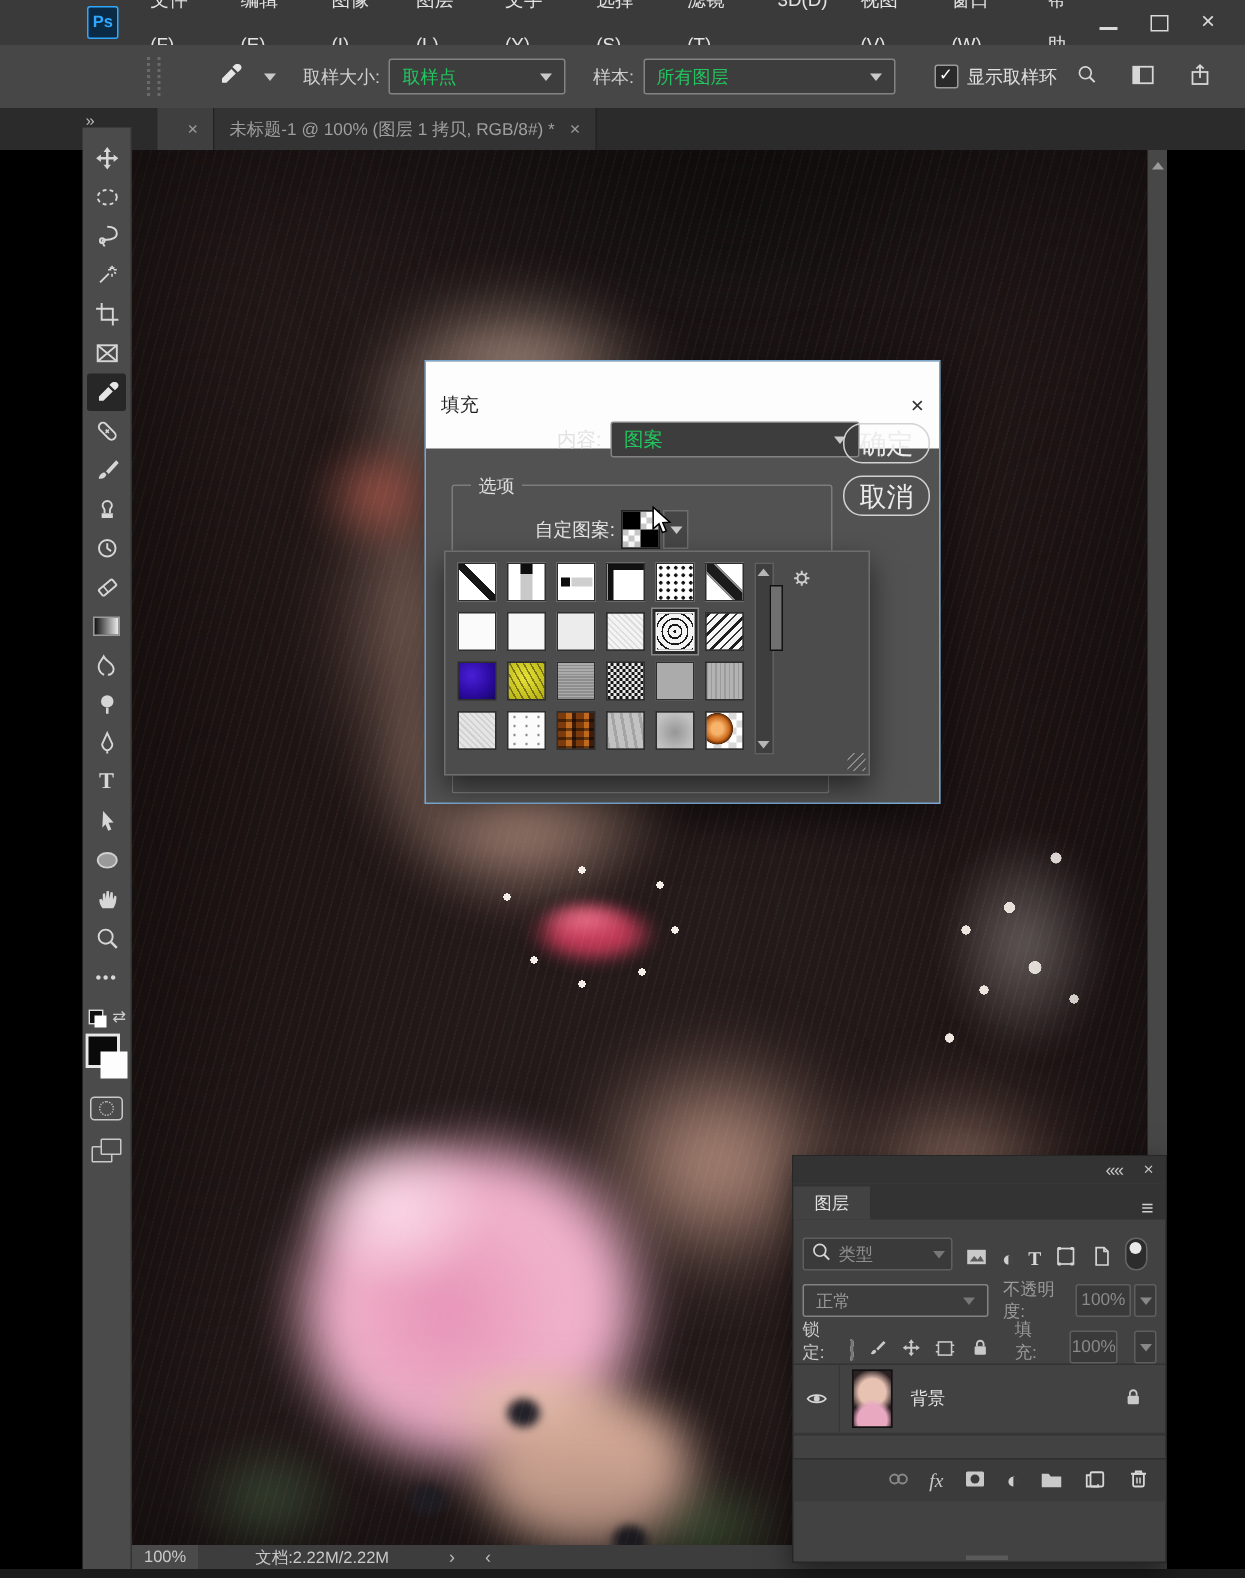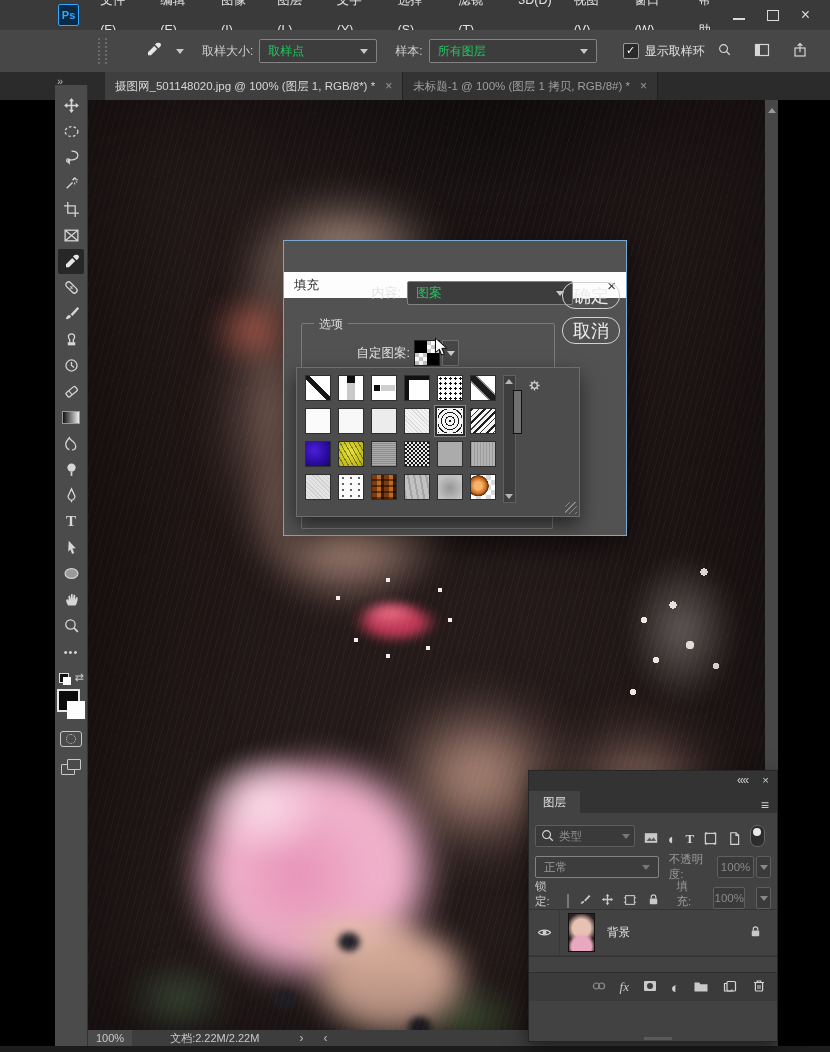--- a/index.html
+++ b/index.html
@@ -81,21 +81,21 @@
   .zoom-box{background:#4a4a4a;padding:0 8px;height:16px;line-height:16px;}
   .doc-info{margin-left:38px;}
   .sb-arrow{margin-left:40px;color:#bdbdbd;font-size:12px;}
   .bottom-strip{left:0;top:1046px;width:830px;height:6px;background:#1c1c1c;}
   .black-right{left:778px;top:100px;width:52px;height:946px;background:#000;}
   .black-left{left:0;top:100px;width:55px;height:946px;background:#000;}
 
   
   .fill-dialog{left:283px;top:240px;width:344px;height:296px;background:#525252;border:1px solid #79a7cf;
                box-shadow:0 10px 30px rgba(0,0,0,.6);box-sizing:border-box;z-index:30;}
-  .fd-title{height:26px;background:#fdfdfd;color:#1d1d1d;font-size:12.5px;display:flex;align-items:center;padding:0 10px;margin-top:31px;}
+  .fd-title{height:26px;background:#fdfdfd;color:#1d1d1d;font-size:12.5px;display:flex;align-items:center;padding:16px 10px;}
   .fd-title .x{margin-left:auto;color:#333;font-size:15px;}
   .fd-row{position:absolute;left:0;top:40px;width:100%;display:flex;align-items:center;font-size:13px;}
   .fd-label{width:117px;text-align:right;color:#e2e2e2;}
   .fd-select{margin-left:6px;width:148px;}
   .fd-btn{position:absolute;left:278px;width:56px;height:25px;border:1px solid #d2d2d2;border-radius:13px;
           display:flex;align-items:center;justify-content:center;font-size:18px;color:#ececec;background:transparent;}
   .fd-group{position:absolute;left:17px;top:82px;width:252px;height:160px;border:1px solid #7c7c7c;border-radius:2px;}
   .fd-group-label{position:absolute;left:12px;top:-8px;background:#525252;padding:0 5px;font-size:12px;color:#dedede;}
   .cp-row{position:absolute;left:0;top:16px;display:flex;align-items:center;font-size:12.5px;color:#e2e2e2;}
   .cp-label{width:108px;text-align:right;}
@@ -257,21 +257,20 @@
             <rect x="3" y="6" width="10" height="8"></rect>
             <path d="M8 10 V1.8 M5.6 3.8 L8 1.5 L10.4 3.8"></path>
           </svg></span>
       </div>
   </div>
 
   <div class="abs tab-bar">
     <span class="tb-collapse">»</span>
     <div class="tabs-wrap" id="doc-tabs">
         <div class="tab active">
-          <span>摄图网_501148020.jpg @ 100% (图层 1, RGB/8*) *</span>
           <span class="close">×</span>
         </div>
         <div class="tab">
           <span>未标题-1 @ 100% (图层 1 拷贝, RGB/8#) *</span>
           <span class="close">×</span>
         </div>
       </div>
   </div>
 
   <div class="abs black-left"></div>

